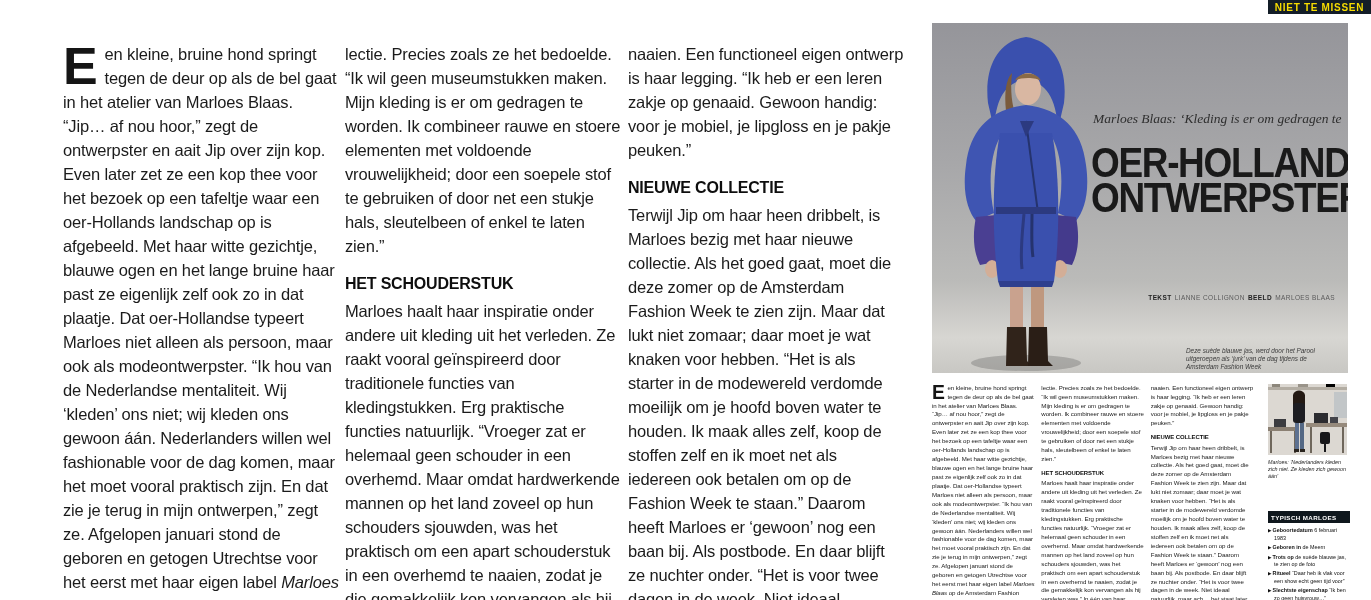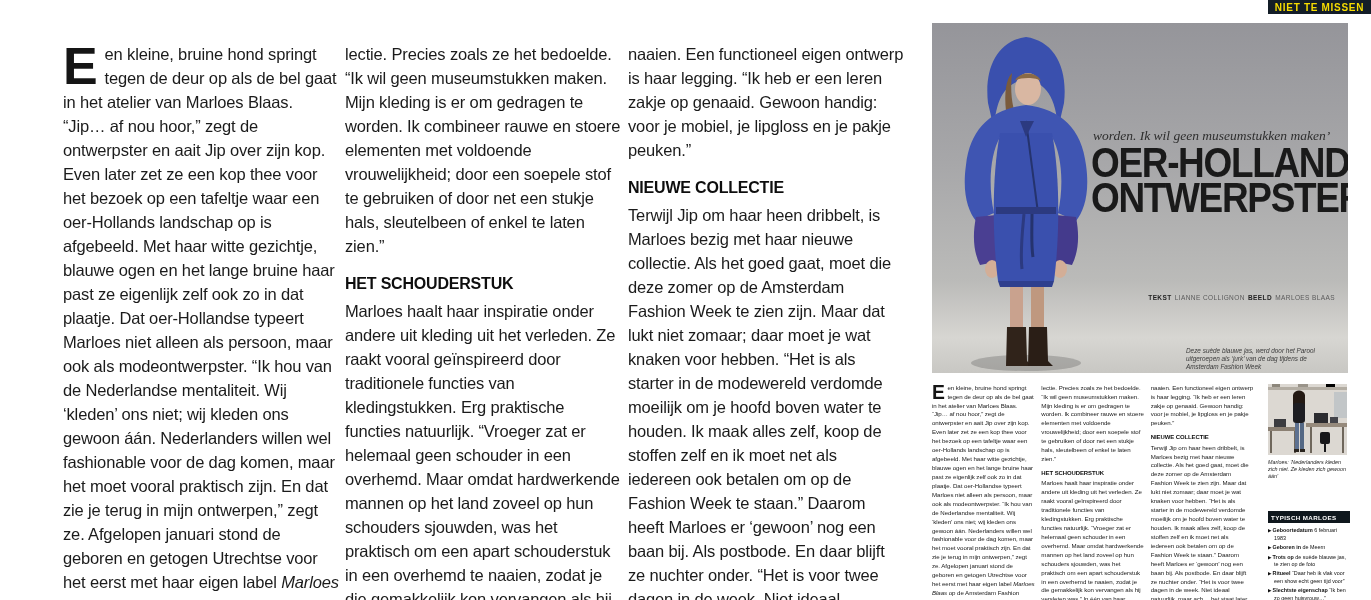--- a/index.html
+++ b/index.html
@@ -106,22 +106,21 @@
     <path d="M84,96 L90,112 L98,96" fill="#2c3a80"></path>
 
     <rect x="60" y="182" width="60" height="7" fill="#2c3a80"></rect>
     <path d="M88,189 C86,210 84,228 86,244" stroke="#2c3a80" stroke-width="3" fill="none"></path>
     <path d="M96,189 C96,206 95,220 97,232" stroke="#25336e" stroke-width="3" fill="none"></path>
 
     <path d="M62,256 L118,256 L116,262 L64,262 Z" fill="#2e3f8e"></path>
   </svg>
 
   <div class="quote">
-    <br>
-    <span>worden. Ik wil geen museumstukken maken’</span>
+    <span>Marloes Blaas: ‘Kleding is er om gedragen te</span><br>
   </div>
 
   <h1 class="headline">
     <span>OER-HOLLANDSE</span><br>
     <span>ONTWERPSTER</span>
   </h1>
 
 
   <div class="credit">
     <b>TEKST</b>

